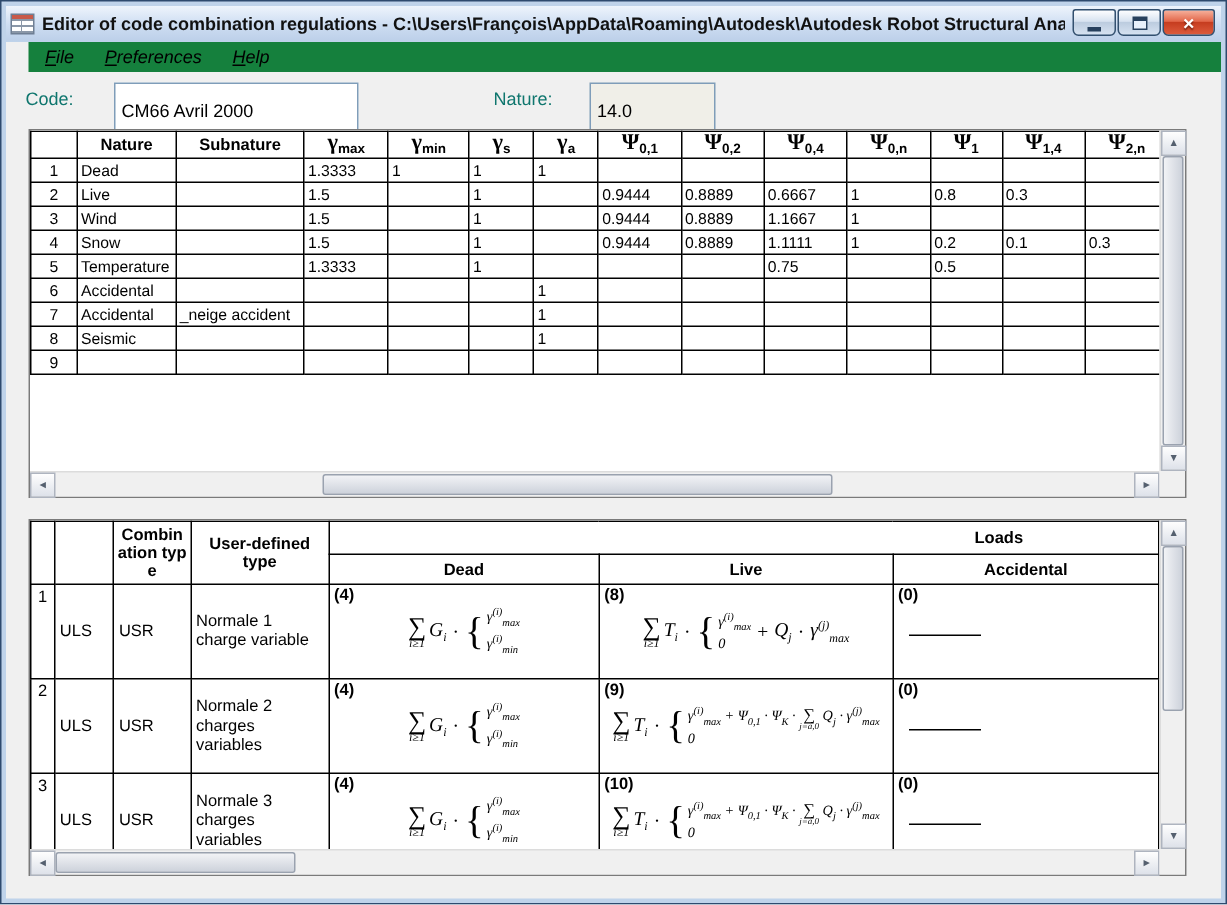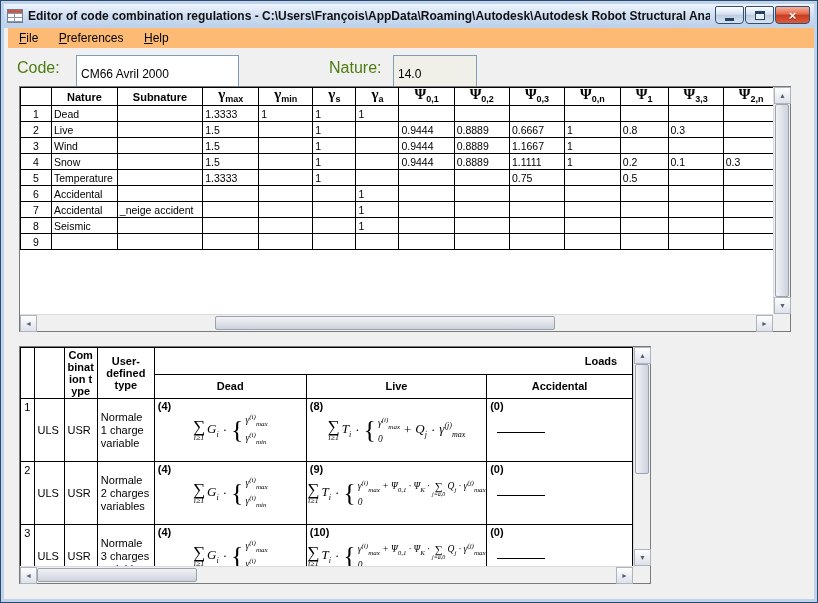--- a/index.html
+++ b/index.html
@@ -21,36 +21,36 @@
           background:linear-gradient(#fdfeff,#d7e2f0 45%,#bcccdf 50%,#d6e2f1); }
   .ctrl.min,.ctrl.max { width:29px; }
   .ctrl.close { width:35px; background:linear-gradient(#f6b09b,#e2674a 45%,#c63d20 50%,#dd5b3c); }
   .g-min { width:9px; height:3px; background:#27405d; margin-top:8px; }
   .g-max { width:10px; height:9px; border:1px solid #27405d; border-top:3px solid #27405d; background:#e8f0fa; }
   .g-close { color:#fff; font-weight:bold; font-size:13px; line-height:13px; text-shadow:0 1px 1px #7d2512; }
 
   .client { position:absolute; left:3px; right:3px; top:27px; bottom:3px; background:#f0f0f0; }
 
   
-  .menubar { position:absolute; left:4px; top:0; right:0; height:20px; background:#fdba74; padding-left:3px; }
+  .menubar { position:absolute; left:15px; top:0; right:0; height:20px; background:#15803d; padding-left:3px;font-style:italic; }
   .menu-item { display:inline-block; padding:3px 8px 2px; font-size:12px; color:#000; }
   .menu-item::first-letter { text-decoration:underline; }
 
   
-  .flabel { position:absolute; font-size:16px; color:#4d7c0f; }
+  .flabel { position:absolute; font-size:12px; color:#0f766e; }
   .lbl-code { left:13px; top:31px; }
   .lbl-version { left:325px; top:31px; }
   .tbox { position:absolute; border:1px solid #7f9db9; font:12px "Liberation Sans", sans-serif; padding:18px 4px; }
   .inp-code { left:72px; top:27px; width:163px; height:20px; background:#fff; }
   .inp-version { left:389px; top:27px; width:84px; height:20px; background:#f0efe8; }
 
   
   .grid { position:absolute; background:#fff; border:1px solid #7a7a7a; }
   .grid1 { left:15px; top:58px;  width:772px; height:246px; }
-  .grid2 { left:15px; top:318px; width:632px; height:238px; }
+  .grid2 { left:15px; top:318px; width:772px; height:238px; }
   .vp { position:absolute; left:0; top:0; right:17px; bottom:17px; overflow:hidden; background:#fff; }
   .vsb { position:absolute; right:0; top:0; bottom:17px; width:17px; background:#f0f0f0; border-left:1px solid #dcdcdc; }
   .hsb { position:absolute; left:0; bottom:0; right:17px; height:17px; background:#f0f0f0; border-top:1px solid #dcdcdc; }
   .corner { position:absolute; right:0; bottom:0; width:17px; height:17px; background:#f0f0f0; }
   .sb-btn { position:absolute; width:17px; height:17px; background:linear-gradient(#fefefe,#dde1e9);
             border:1px solid #aeb4bf; color:#55606f; font-size:7px; line-height:15px; text-align:center; }
   .sb-thumb { position:absolute; background:linear-gradient(90deg,#f2f3f6,#cdd2db); border:1px solid #9aa2af; border-radius:2px; }
   .hsb .sb-thumb { background:linear-gradient(#f2f3f6,#cdd2db); top:1px; height:14px; }
   .vsb .sb-thumb { left:1px; width:14px; }
 
@@ -151,24 +151,24 @@
               <tr>
                 <th></th>
                 <th>Nature</th>
                 <th>Subnature</th>
                 <th><span class="gk">γ</span><sub>max</sub></th>
                 <th><span class="gk">γ</span><sub>min</sub></th>
                 <th><span class="gk">γ</span><sub>s</sub></th>
                 <th><span class="gk">γ</span><sub>a</sub></th>
                 <th><span class="gk">Ψ</span><sub>0,1</sub></th>
                 <th><span class="gk">Ψ</span><sub>0,2</sub></th>
-                <th><span class="gk">Ψ</span><sub>0,3</sub></th>
+                <th><span class="gk">Ψ</span><sub>0,4</sub></th>
                 <th><span class="gk">Ψ</span><sub>0,n</sub></th>
                 <th><span class="gk">Ψ</span><sub>1</sub></th>
-                <th><span class="gk">Ψ</span><sub>3,3</sub></th>
+                <th><span class="gk">Ψ</span><sub>1,4</sub></th>
                 <th><span class="gk">Ψ</span><sub>2,n</sub></th>
                 <th><span class="gk">Ψ</span><sub>K</sub></th>
                 <th><span class="gk">ξ</span><sub>1</sub></th>
                 <th><span class="gk">ξ</span><sub>2</sub></th>
               </tr>
             </thead>
           <tbody>
               <tr>
                 <td class="rownum">1</td>
                 <td class="cell">Dead</td>

